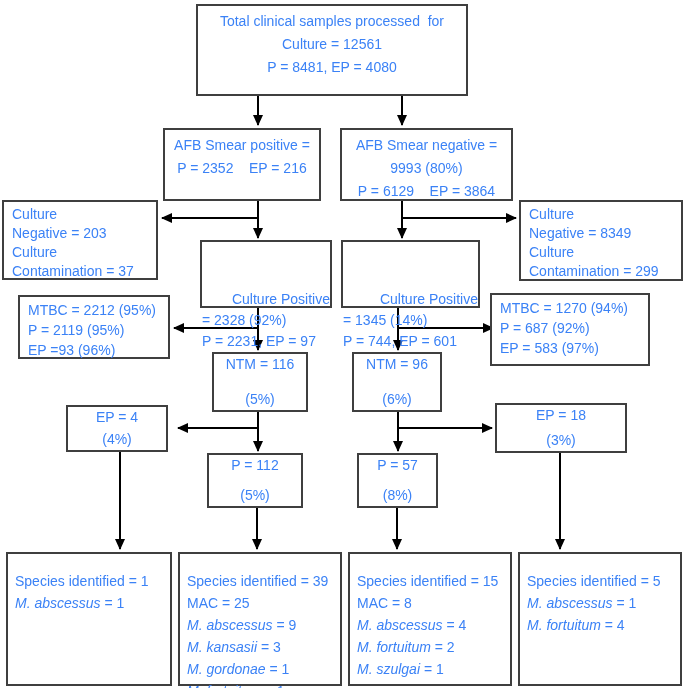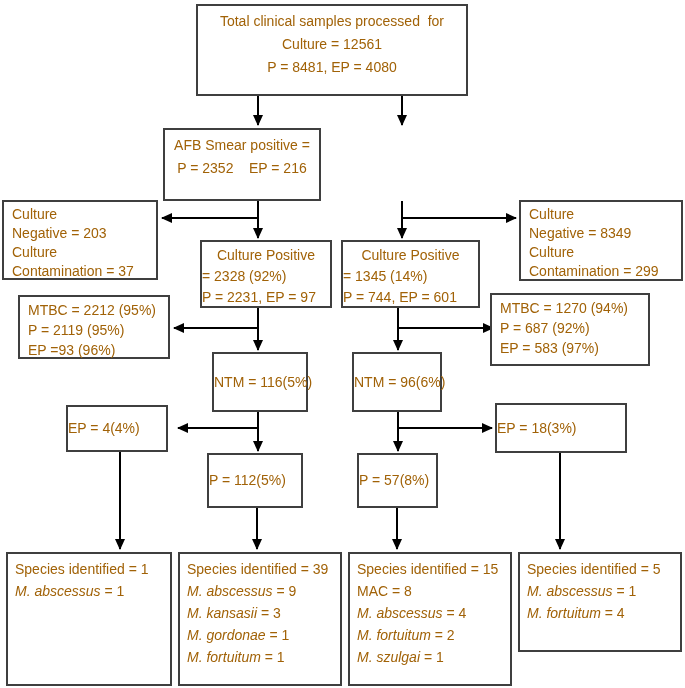--- a/index.html
+++ b/index.html
@@ -1,41 +1,41 @@
 <!DOCTYPE html>
 <html><head>
 <meta charset="utf-8">
 <style>
   html,body{margin:0;padding:0;background:#ffffff;}
   .canvas{
     position:relative;width:685px;height:688px;background:#ffffff;
-    font-family:"Liberation Sans", sans-serif;font-size:14px;color:#a16207;
+    font-family:"Liberation Sans", sans-serif;font-size:14px;color:#3b82f6;
     overflow:hidden;
   }
   svg.arrows{position:absolute;left:0;top:0;pointer-events:none;}
   .box{
     position:absolute;box-sizing:border-box;border:2px solid #3f3f3f;
     background:#ffffff;
   }
   .line{white-space:pre;line-height:21px;}
   
   .txt-center{text-align:center;padding-top:4px;}
   .txt-center .line{line-height:23px;}
   
   .txt-left{text-align:left;padding:3px 4px 0 8px;}
   .txt-left .line{line-height:19px;}
   .mtbc .line{line-height:20px;}
   
   .cp{padding-top:3px;}
   .cp .line{text-align:left;line-height:21px;}
-  .cp .line:first-child{text-align:center;padding-left:0;}
+  .cp .line:first-child{text-align:right;padding-left:0;margin-top:44px;}
   
-  .vcenter{display:flex;flex-direction:row;align-items:center;justify-content:flex-start;text-align:center;}
+  .vcenter{display:flex;flex-direction:column;align-items:center;justify-content:space-between;text-align:center;}
   
-  .species{text-align:left;padding:4px 2px 0 7px;}
+  .species{text-align:left;padding:16px 2px 0 7px;}
   .species .line{line-height:22px;}
   .it{font-style:italic;}
 </style>
 </head>
 <body>
 
 <div class="canvas">
 
   <svg class="arrows" width="685" height="688">
     <defs>
@@ -73,20 +73,25 @@
 
   <div class="box txt-center" style="left:196px;top:4px;width:272px;height:92px">
     <div class="line">Total clinical samples processed  for</div>
     <div class="line">Culture = 12561</div>
     <div class="line">P = 8481, EP = 4080</div>
   </div>
 
   <div class="box txt-center" style="left:163px;top:128px;width:158px;height:73px">
     <div class="line">AFB Smear positive =</div>
     <div class="line">P = 2352    EP = 216</div>
+  </div>
+  <div class="box txt-center" style="left:340px;top:128px;width:173px;height:73px">
+    <div class="line">AFB Smear negative =</div>
+    <div class="line">9993 (80%)</div>
+    <div class="line">P = 6129    EP = 3864</div>
   </div>
 
   <div class="box txt-left" style="left:2px;top:200px;width:156px;height:80px">
     <div class="line">Culture</div>
     <div class="line">Negative = 203</div>
     <div class="line">Culture</div>
     <div class="line">Contamination = 37</div>
   </div>
   <div class="box txt-left" style="left:519px;top:200px;width:164px;height:81px">
     <div class="line">Culture</div>
@@ -144,33 +149,34 @@
     <div class="line">(8%)</div>
   </div>
 
   <div class="box species" style="left:6px;top:552px;width:166px;height:134px">
     <div class="line">Species identified = 1</div>
     <div class="line"><span class="it">M. abscessus</span><span> = 1</span></div>
   </div>
 
   <div class="box species" style="left:178px;top:552px;width:164px;height:134px">
     <div class="line">Species identified = 39</div>
+    <div class="line"><span class="it"></span><span>MAC = 25</span></div>
     <div class="line"><span class="it">M. abscessus</span><span> = 9</span></div>
     <div class="line"><span class="it">M. kansasii</span><span> = 3</span></div>
     <div class="line"><span class="it">M. gordonae</span><span> = 1</span></div>
     <div class="line"><span class="it">M. fortuitum</span><span> = 1</span></div>
   </div>
 
   <div class="box species" style="left:348px;top:552px;width:164px;height:134px">
     <div class="line">Species identified = 15</div>
     <div class="line"><span class="it"></span><span>MAC = 8</span></div>
     <div class="line"><span class="it">M. abscessus</span><span> = 4</span></div>
     <div class="line"><span class="it">M. fortuitum</span><span> = 2</span></div>
     <div class="line"><span class="it">M. szulgai</span><span> = 1</span></div>
   </div>
 
-  <div class="box species" style="left:518px;top:552px;width:164px;height:100px">
+  <div class="box species" style="left:518px;top:552px;width:164px;height:134px">
     <div class="line">Species identified = 5</div>
     <div class="line"><span class="it">M. abscessus</span><span> = 1</span></div>
     <div class="line"><span class="it">M. fortuitum</span><span> = 4</span></div>
   </div>
 
 </div>
 
 </body></html>

